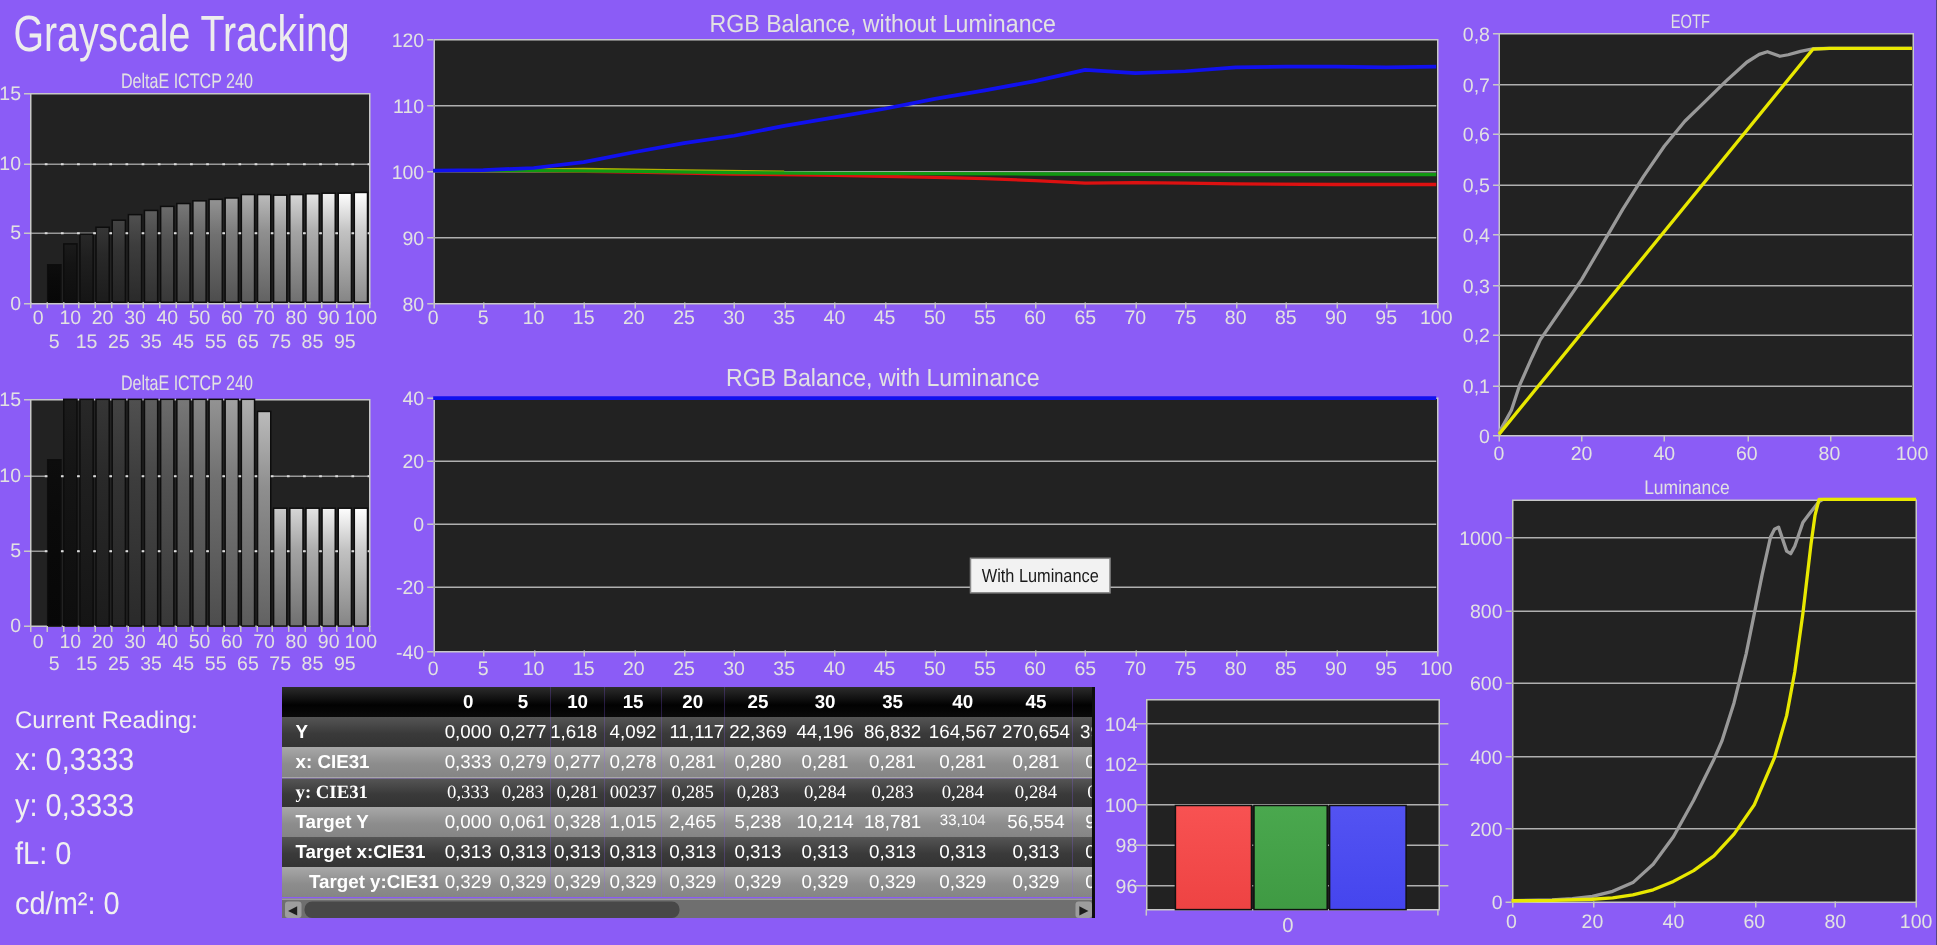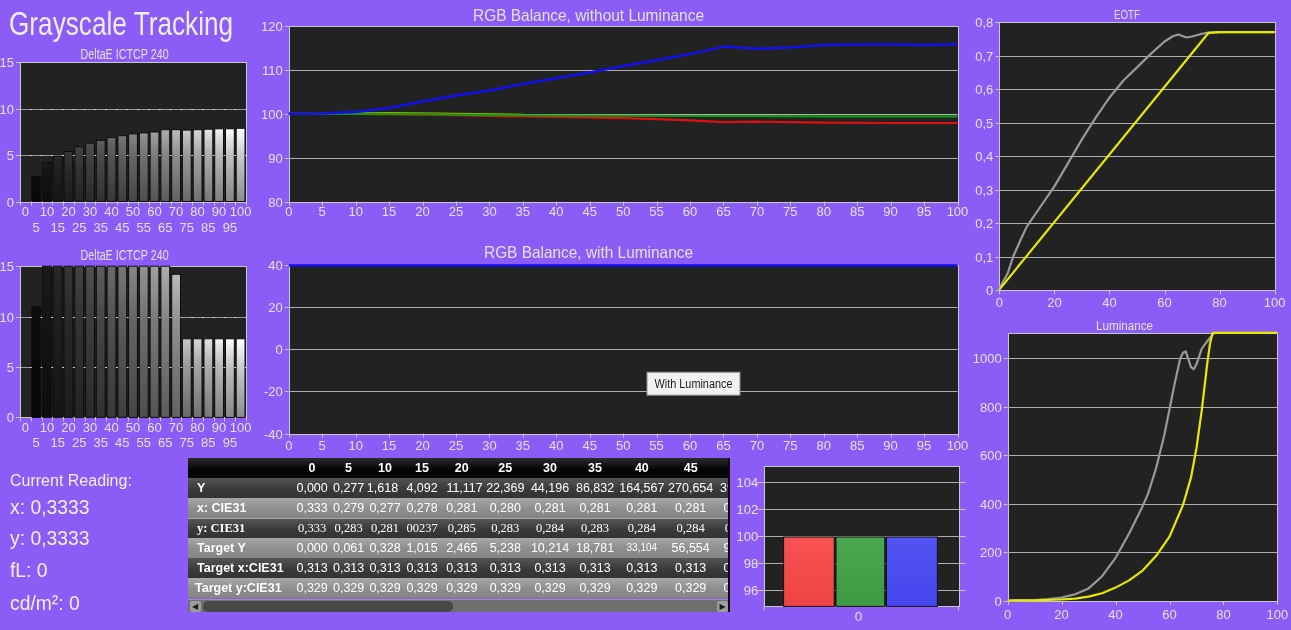--- a/index.html
+++ b/index.html
@@ -764,21 +764,21 @@
             <td style="font-size:12.5px;text-align:center;white-space:nowrap;">0,313</td>
             <td style="font-size:12.5px;text-align:center;white-space:nowrap;">0,313</td>
             <td style="font-size:12.5px;text-align:center;white-space:nowrap;">0,313</td>
             <td style="font-size:12.5px;text-align:center;white-space:nowrap;">0,313</td>
             <td style="font-size:12.5px;text-align:center;white-space:nowrap;">0,313</td>
             <td style="font-size:12.5px;text-align:center;white-space:nowrap;">0,313</td>
             <td style="font-size:12.5px;text-align:center;white-space:nowrap;">0,313</td>
             <td style="font-size:12.5px;text-align:center;white-space:nowrap;">0,31</td>
           </tr>
           <tr style="height:20.3px;background:linear-gradient(#a8a8a8,#8d8d8d 55%,#858585);">
-            <td style="font-size:12.5px;font-weight:bold;padding-left:7px;white-space:nowrap;">Target y:CIE31</td>
+            <td style="font-size:12.5px;font-weight:bold;padding-left:18px;white-space:nowrap;">Target y:CIE31</td>
             <td style="font-size:12.5px;text-align:center;white-space:nowrap;">0,329</td>
             <td style="font-size:12.5px;text-align:center;white-space:nowrap;">0,329</td>
             <td style="font-size:12.5px;text-align:center;white-space:nowrap;">0,329</td>
             <td style="font-size:12.5px;text-align:center;white-space:nowrap;">0,329</td>
             <td style="font-size:12.5px;text-align:center;white-space:nowrap;">0,329</td>
             <td style="font-size:12.5px;text-align:center;white-space:nowrap;">0,329</td>
             <td style="font-size:12.5px;text-align:center;white-space:nowrap;">0,329</td>
             <td style="font-size:12.5px;text-align:center;white-space:nowrap;">0,329</td>
             <td style="font-size:12.5px;text-align:center;white-space:nowrap;">0,329</td>
             <td style="font-size:12.5px;text-align:center;white-space:nowrap;">0,329</td>

